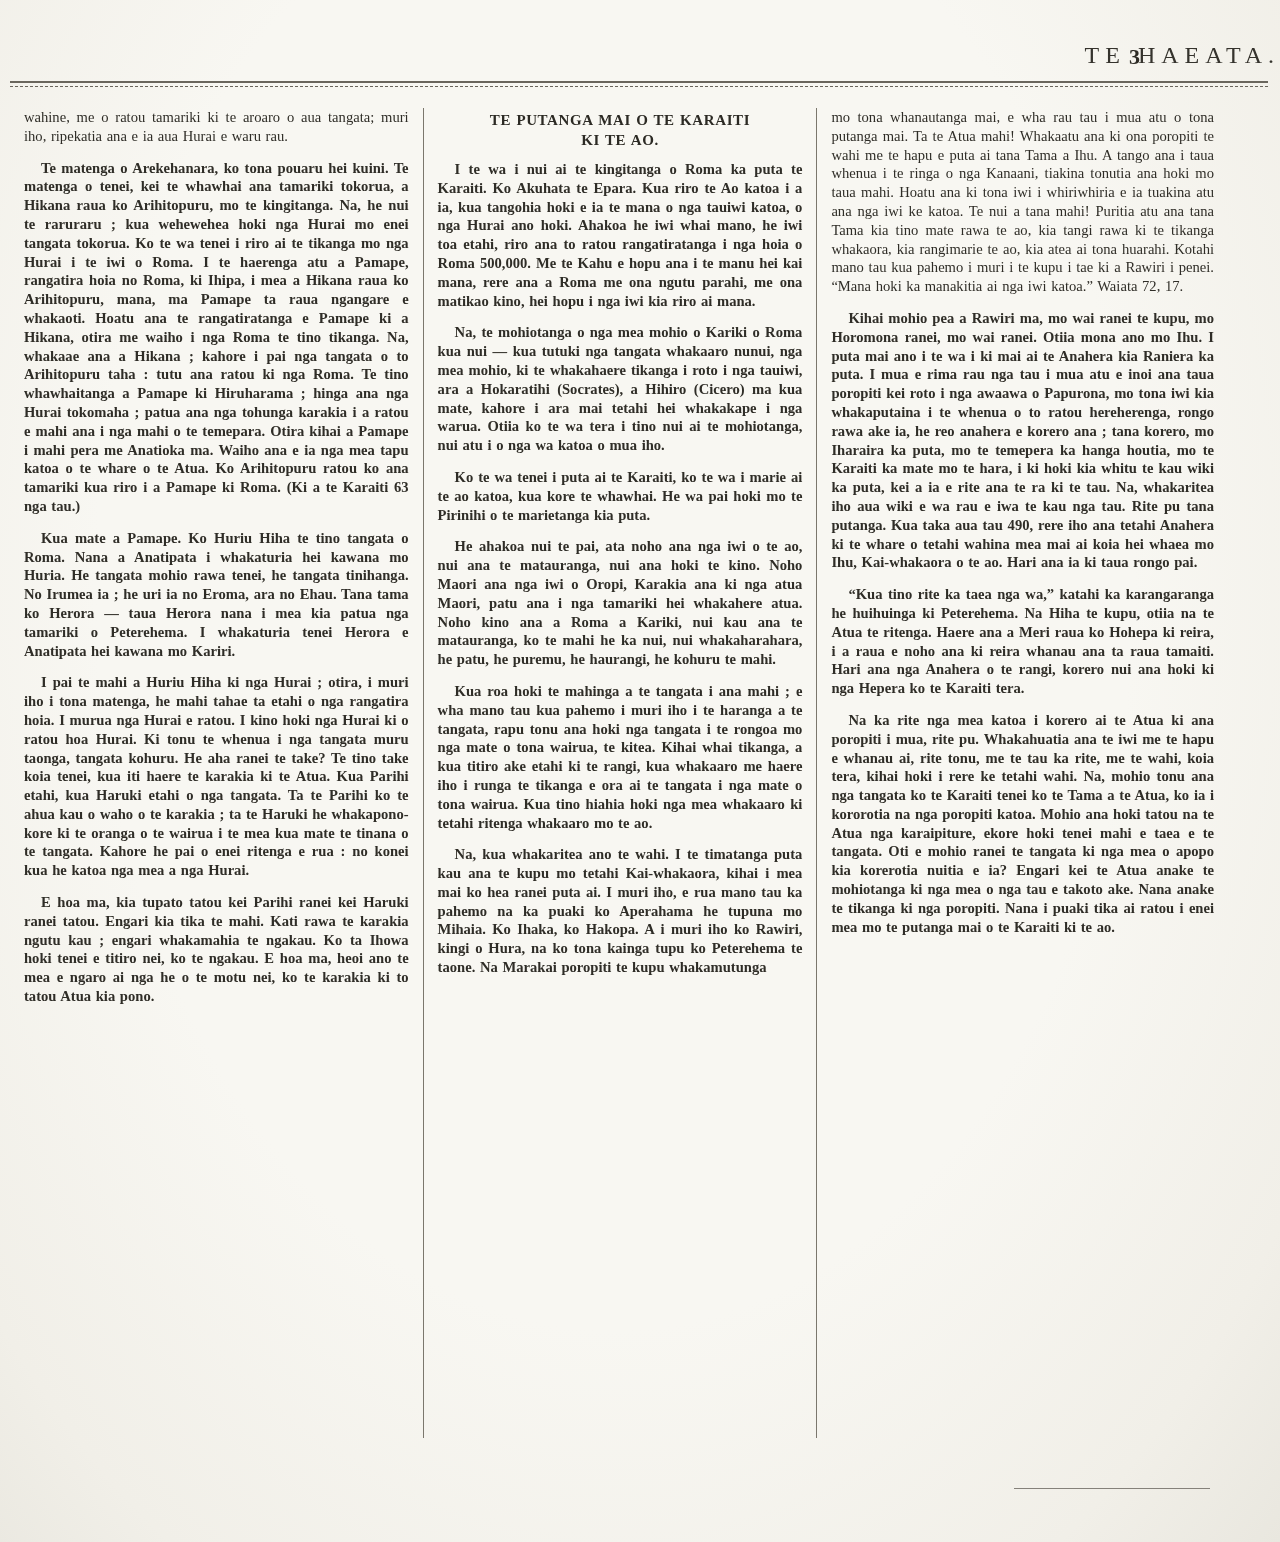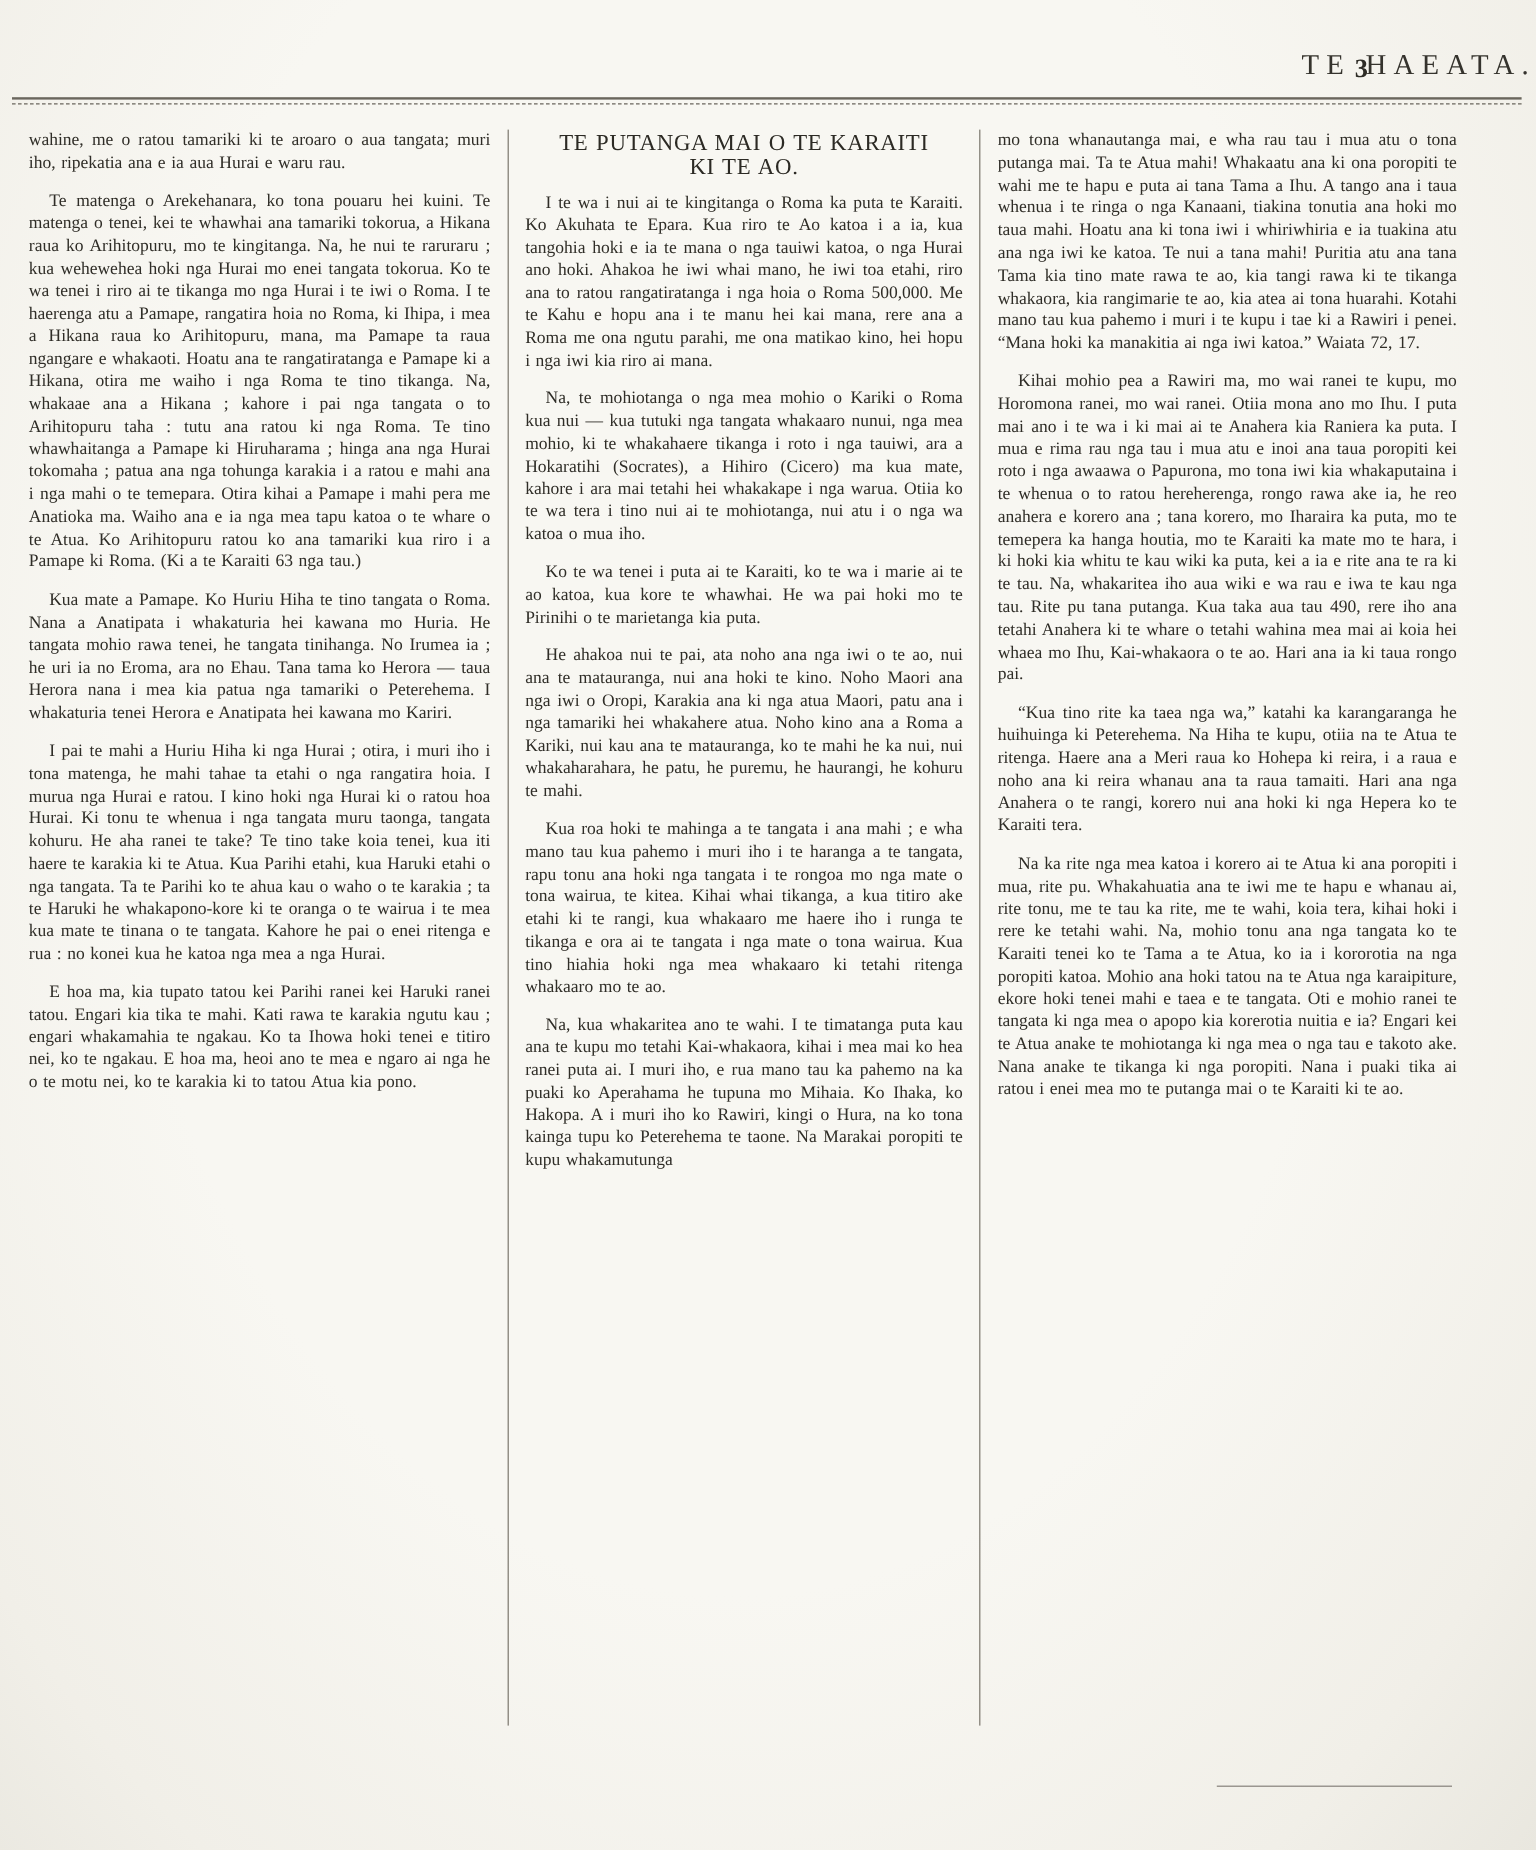--- a/index.html
+++ b/index.html
@@ -45,25 +45,25 @@
   }
   .col-1 { width:402px; padding-right:14px; }
   .col-2 {
     width:398px; padding:0 14px;
     border-left:1px solid #7b776d;
     border-right:1px solid #7b776d;
     min-height:1330px;
   }
   .col-3 { width:400px; padding-left:14px; }
   .para { margin-bottom:13px; }
-  .para.indent { text-indent:17px; }
+  .para.indent { text-indent:17px;font-weight:bold; }
   .col-heading {
-    font-weight:normal;
+    font-weight:bold;
     text-align:center;
-    font-size:19px;
+    font-size:15px;
     letter-spacing:0.6px;
     line-height:20px;
     margin:2px 0 10px 0;
     color:#2c2a24;
   }
   .bottom-rule {
     position:absolute;
     left:1014px; top:1488px;
     width:196px; height:1px;
     background:#85817a;

